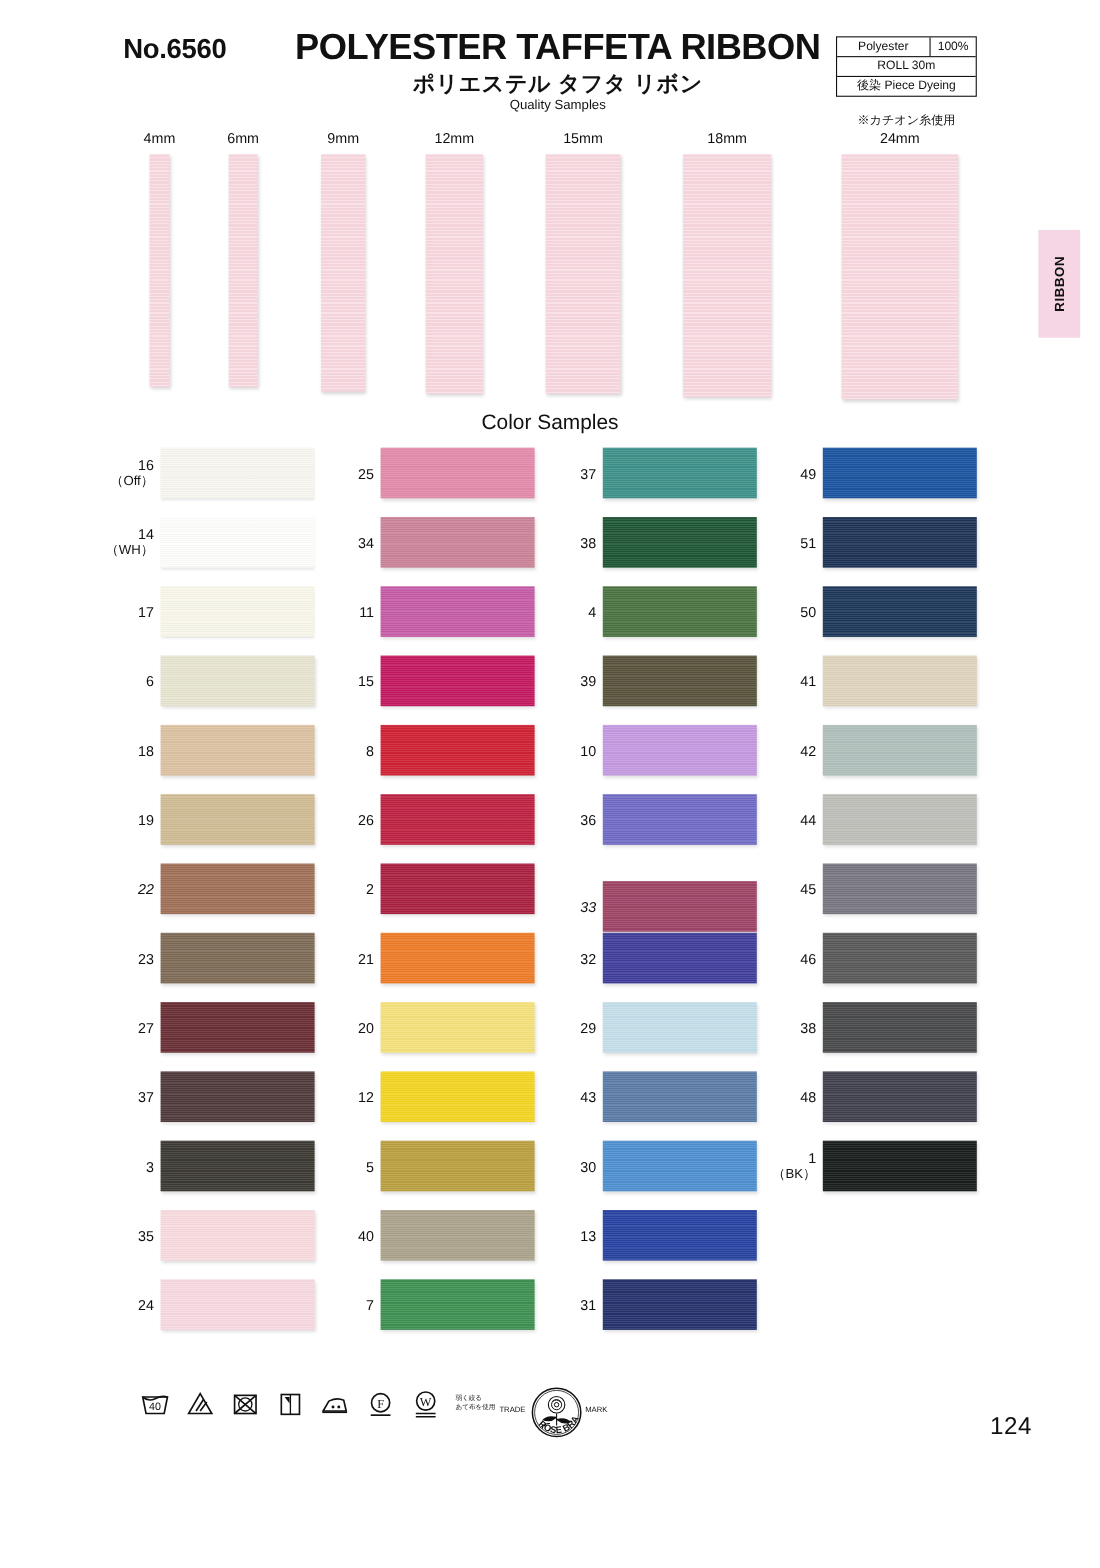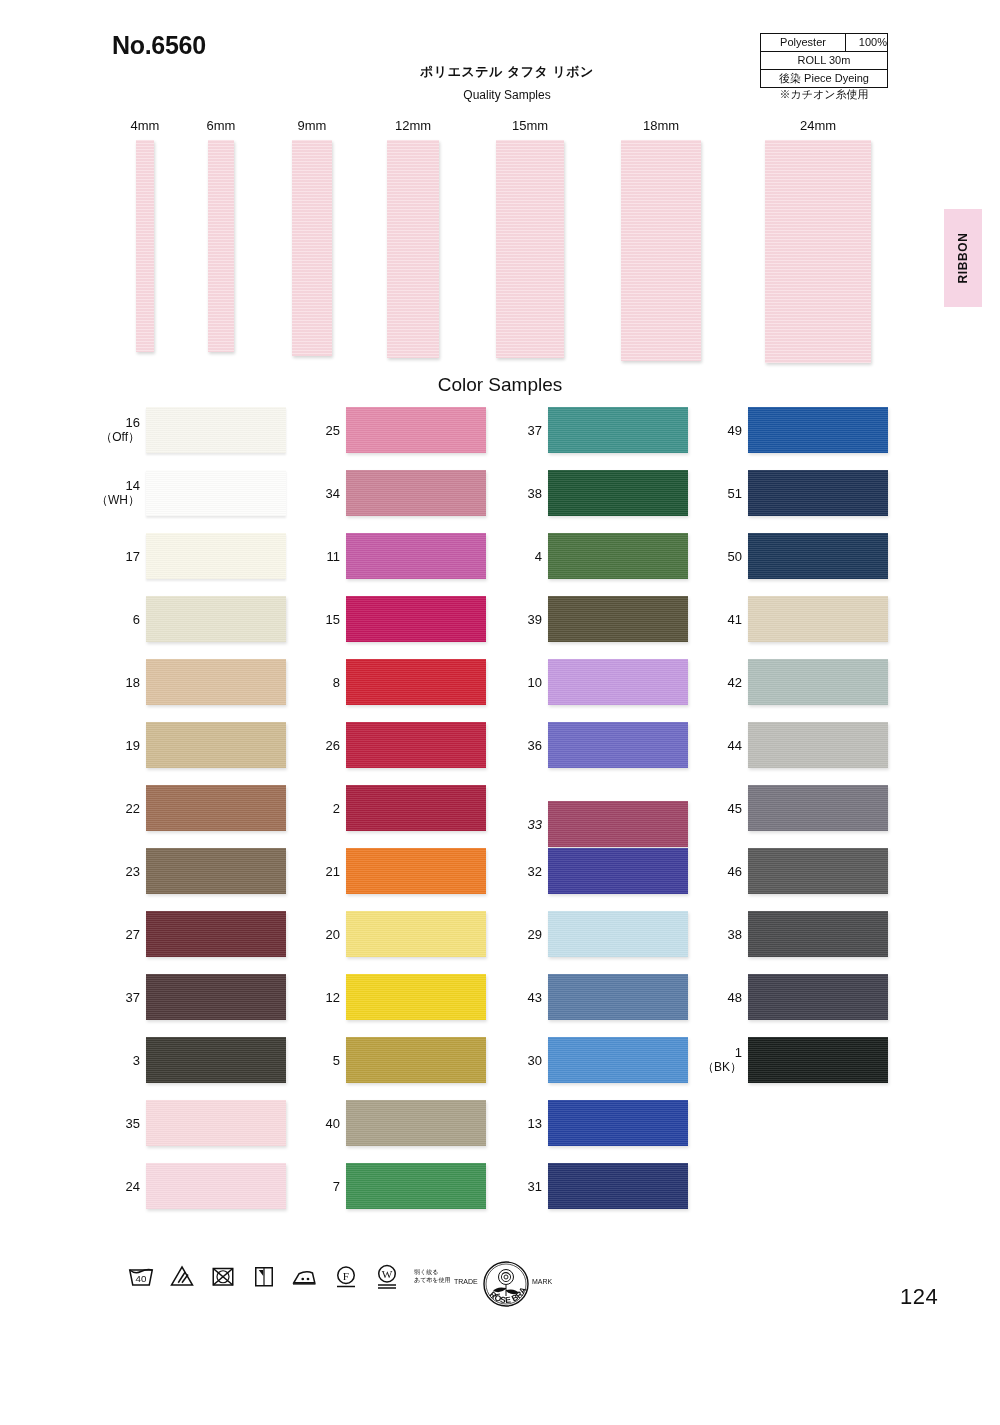--- a/index.html
+++ b/index.html
@@ -38,21 +38,21 @@
     font-size: 33px;
     font-weight: bold;
     letter-spacing: -0.5px;
     white-space: nowrap;
   }
   .title-jp {
     position: absolute;
     left: 262px; top: 63px;
     width: 490px;
     text-align: center;
-    font-size: 13px;
+    font-size: 20px;
     font-weight: bold;
     letter-spacing: 0.5px;
   }
   .title-quality {
     position: absolute;
     left: 262px; top: 88px;
     width: 490px;
     text-align: center;
     font-size: 12px;
     letter-spacing: 0px;
@@ -74,25 +74,25 @@
     align-items: center;
   }
   .spec-row:last-child { border-bottom: none; }
   .spec-cell {
     text-align: center;
     line-height: 17px;
     white-space: nowrap;
     overflow: hidden;
   }
   .spec-mat { flex: 0 0 84px; border-right: 1px solid #111; }
-  .spec-pct { flex: 1; text-align: right; }
+  .spec-pct { flex: 1; }
   .spec-full { flex: 1; }
   .spec-note {
     position: absolute;
-    left: 760px; top: 87px;
+    left: 760px; top: 102px;
     width: 128px;
     text-align: center;
     font-size: 11px;
     white-space: nowrap;
   }
 
   
   .width-area {
     position: absolute;
     left: 0; top: 118px;
@@ -224,20 +224,21 @@
     left: 900px; top: 1284px;
     font-size: 22px;
     letter-spacing: 0.5px;
   }
 </style>
 </head>
 <body>
 
 <div class="header">
   <div class="product-no">No.6560</div>
+  <div class="title-main">POLYESTER TAFFETA RIBBON</div>
   <div class="title-jp">ポリエステル タフタ リボン</div>
   <div class="title-quality">Quality Samples</div>
 </div>
 
 <div class="spec-table">
   <div class="spec-row">
     <div class="spec-cell spec-mat">Polyester</div>
     <div class="spec-cell spec-pct">100%</div>
   </div>
   <div class="spec-row">
@@ -305,21 +306,21 @@
           <div>18</div>
         </div>
         <div class="swatch-chip" style="background-color: rgb(220, 194, 162);"></div>
       </div>
       <div class="swatch-row" style="top: 315px; width: 190px;">
         <div class="swatch-label">
           <div>19</div>
         </div>
         <div class="swatch-chip" style="background-color: rgb(207, 187, 147);"></div>
       </div>
-      <div class="swatch-row" style="top: 378px; width: 190px;">
+      <div class="swatch-row" style="top: 378px; width: 190px; font-style: italic;">
         <div class="swatch-label">
           <div>22</div>
         </div>
         <div class="swatch-chip" style="background-color: rgb(158, 111, 86);"></div>
       </div>
       <div class="swatch-row" style="top: 441px; width: 190px;">
         <div class="swatch-label">
           <div>23</div>
         </div>
         <div class="swatch-chip" style="background-color: rgb(125, 106, 85);"></div>

